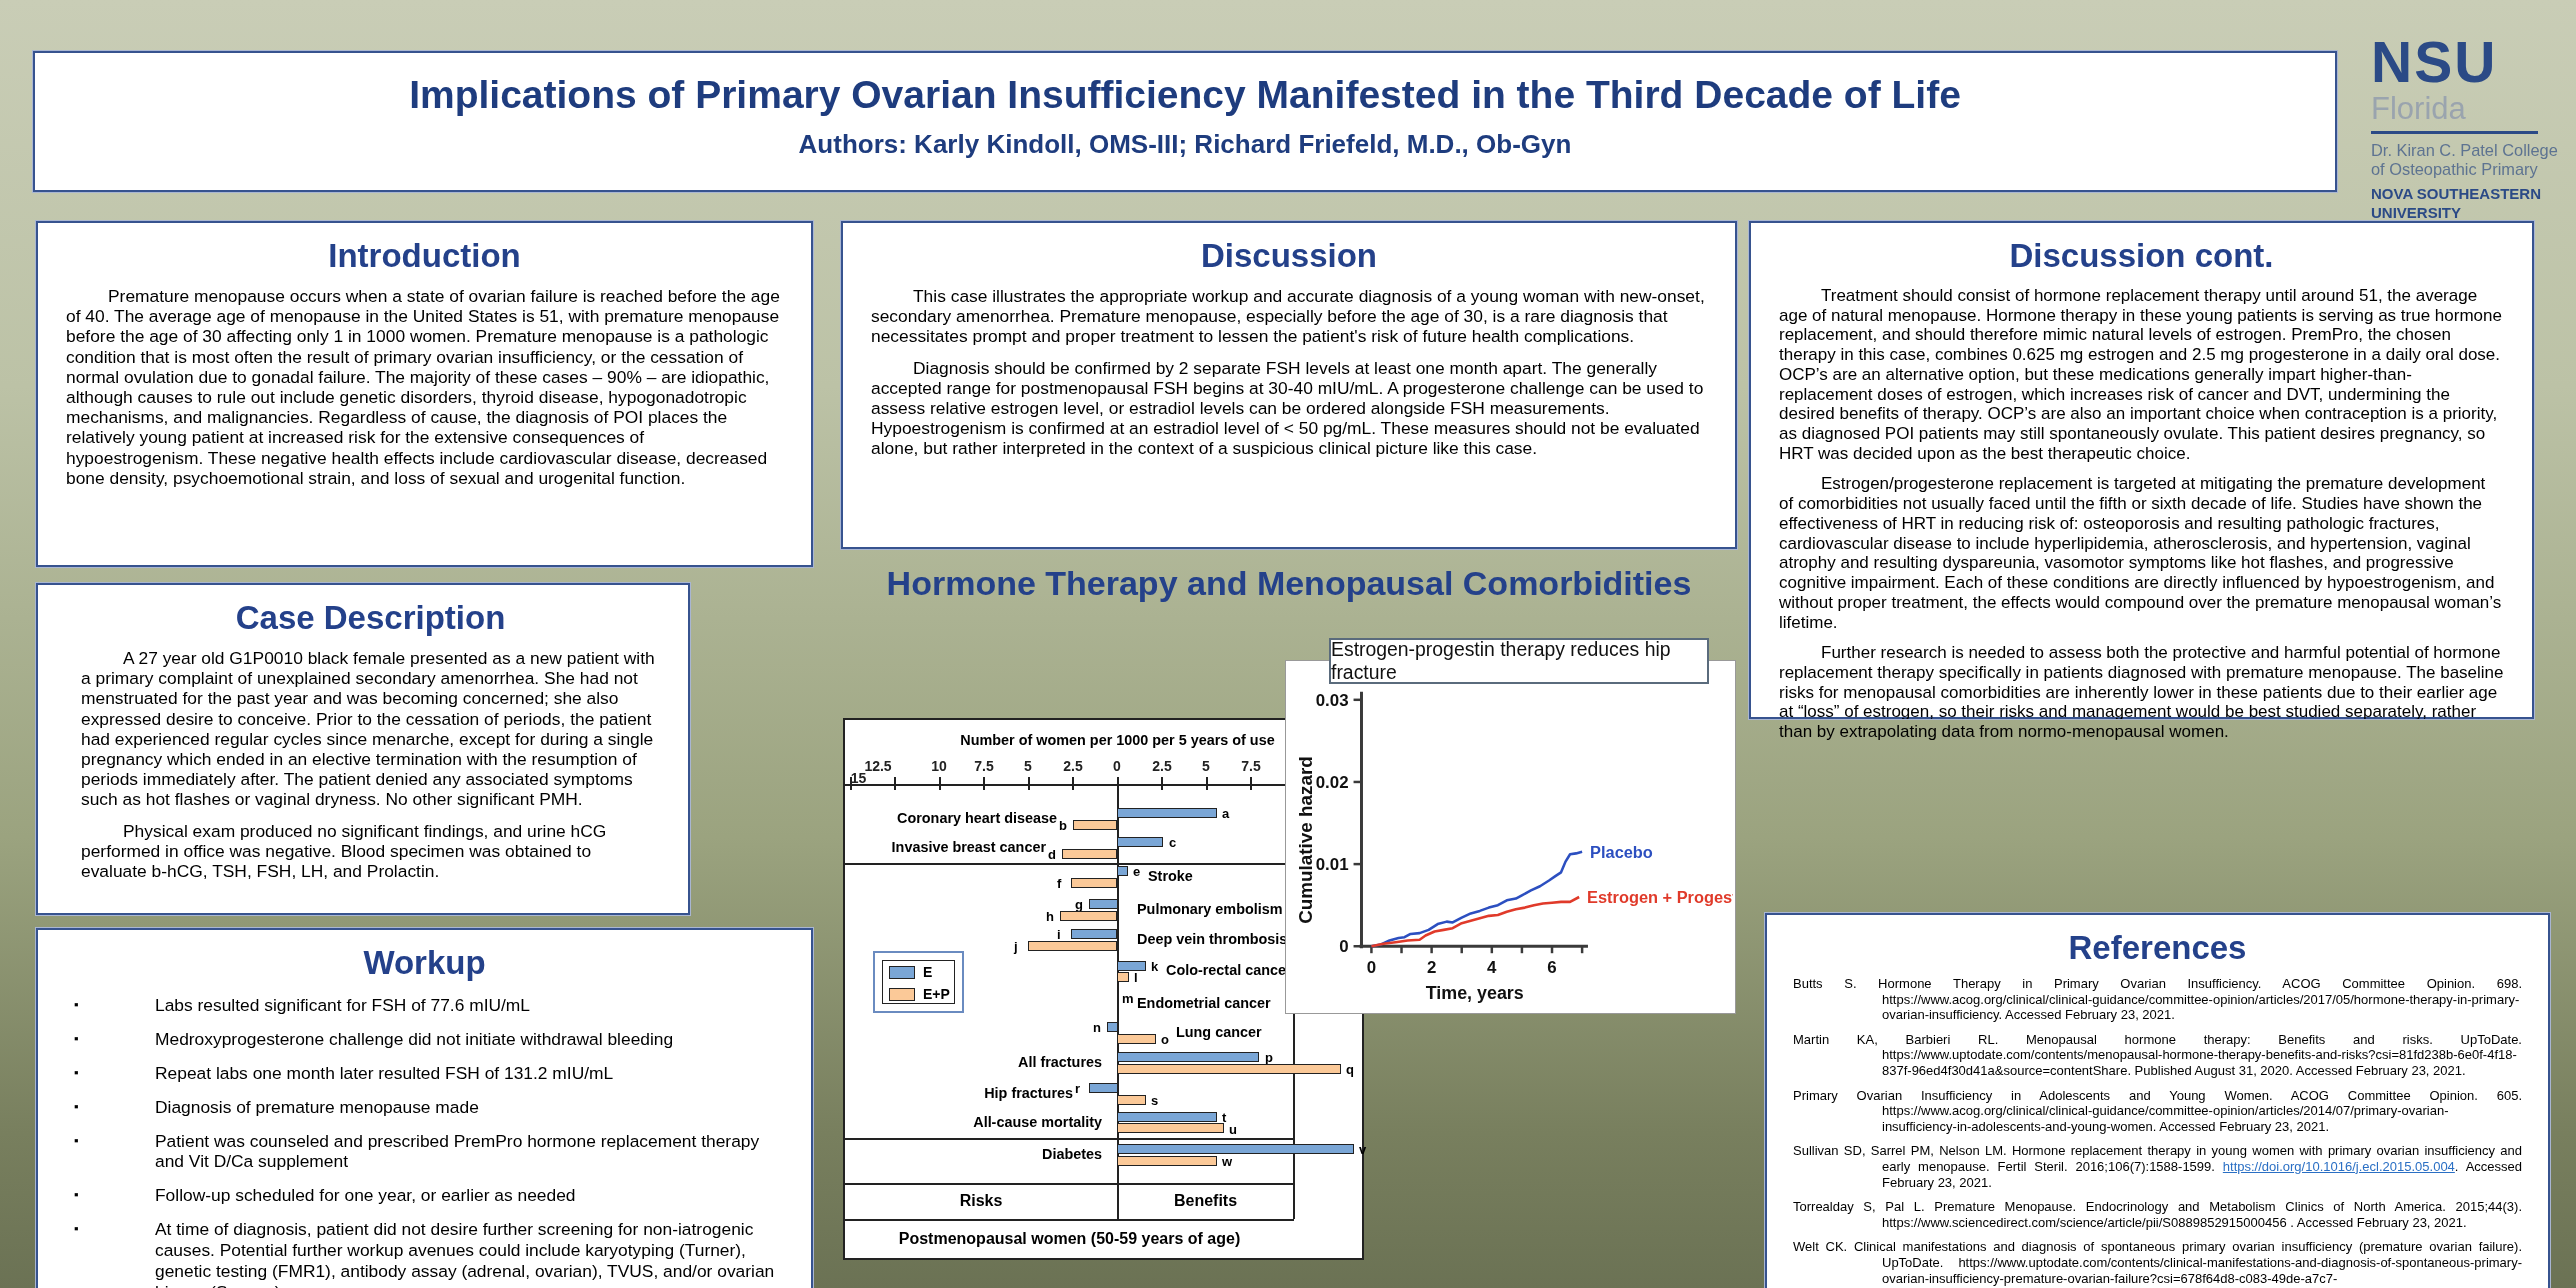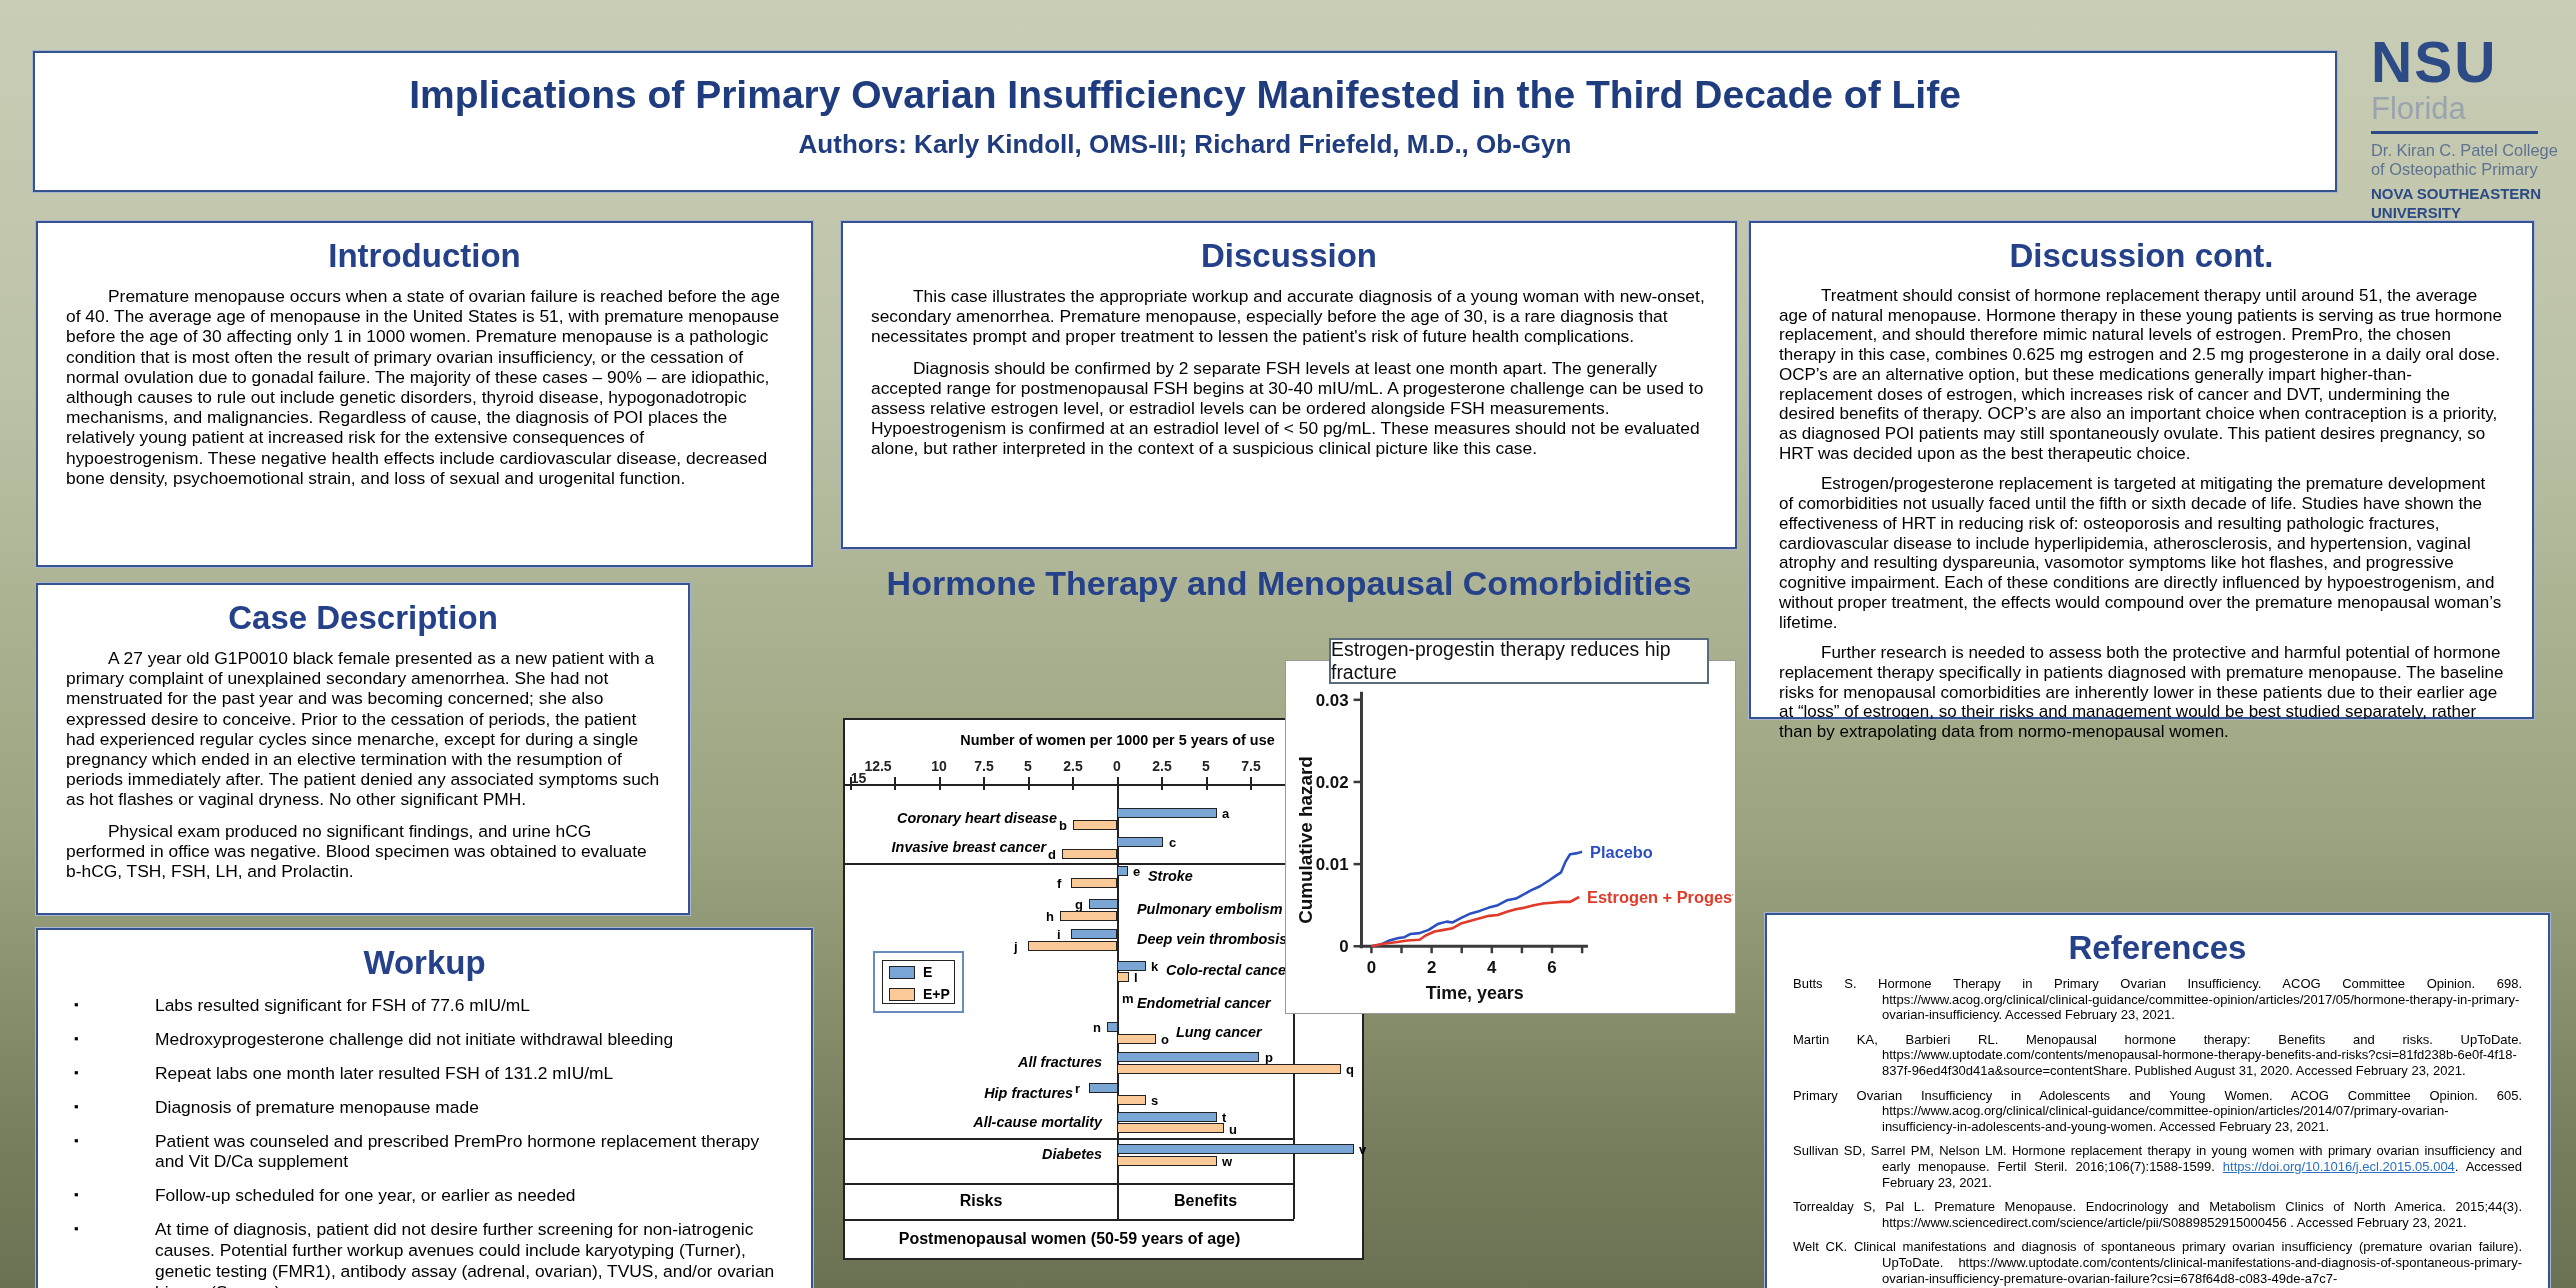--- a/index.html
+++ b/index.html
@@ -30,21 +30,21 @@
   .refs .link{color:#2a6fc4;text-decoration:underline;cursor:pointer;}
   
   .barpanel{position:absolute;background:#fff;border:2px solid #222;box-sizing:border-box;z-index:1;}
   .barpanel *{position:absolute;box-sizing:border-box;}
   .bc-title{font-weight:bold;font-size:14.4px;white-space:nowrap;}
   .bc-axlab{font-weight:bold;font-size:14px;color:#222;transform:translateX(-50%);}
   .bc-tick{width:1.5px;background:#222;}
   .bc-line{background:#222;}
   .bc-bar{border:1px solid #222;}
   .bc-letter{font-weight:bold;font-size:13px;}
-  .bc-rowlab{font-weight:bold;font-size:14.4px;white-space:nowrap;font-style:italic;}
+  .bc-rowlab{font-weight:bold;font-size:14.4px;white-space:nowrap;}
   .bc-band{font-weight:bold;font-size:16px;text-align:center;}
   .bc-legend-outer{border:2px solid #6a8bc0;background:#fff;}
   .bc-legend-inner{position:absolute;left:7px;top:7px;right:7px;bottom:7px;border:1.5px solid #222;}
   .bc-leg-sw{width:26px;height:13px;border:1px solid #222;}
   .bc-leg-lab{font-weight:bold;font-size:14px;}
   
   .linepanel{position:absolute;background:#fff;border:1px solid #999;z-index:2;}
   .callout{position:absolute;background:#fff;border:2px solid #5a6b7c;z-index:3;
     display:flex;align-items:center;justify-content:center;font-size:19.4px;color:#111;}
 </style>
@@ -68,21 +68,21 @@
     <div class="univ" style="margin-top:1px;">UNIVERSITY</div>
   </div>
 
   <div class="panel" style="left:36px;top:197px;width:777px;height:346px;">
     <div class="ptitle">Introduction</div>
     <div class="body-text">
         <p>Premature menopause occurs when a state of ovarian failure is reached before the age of 40. The average age of menopause in the United States is 51, with premature menopause before the age of 30 affecting only 1 in 1000 women. Premature menopause is a pathologic condition that is most often the result of primary ovarian insufficiency, or the cessation of normal ovulation due to gonadal failure. The majority of these cases – 90% – are idiopathic, although causes to rule out include genetic disorders, thyroid disease, hypogonadotropic mechanisms, and malignancies. Regardless of cause, the diagnosis of POI places the relatively young patient at increased risk for the extensive consequences of hypoestrogenism. These negative health effects include cardiovascular disease, decreased bone density, psychoemotional strain, and loss of sexual and urogenital function.</p>
       </div>
   </div>
 
-  <div class="panel" style="left:36px;top:559px;width:654px;height:332px;">
+  <div class="panel" style="left:36px;top:559px;width:654px;height:332px;padding-left:15px;">
     <div class="ptitle">Case Description</div>
     <div class="body-text">
         <p>A 27 year old G1P0010 black female presented as a new patient with a primary complaint of unexplained secondary amenorrhea. She had not menstruated for the past year and was becoming concerned; she also expressed desire to conceive. Prior to the cessation of periods, the patient had experienced regular cycles since menarche, except for during a single pregnancy which ended in an elective termination with the resumption of periods immediately after. The patient denied any associated symptoms such as hot flashes or vaginal dryness. No other significant PMH.</p>
         <p>Physical exam produced no significant findings, and urine hCG performed in office was negative. Blood specimen was obtained to evaluate b-hCG, TSH, FSH, LH, and Prolactin.</p>
       </div>
   </div>
 
   <div class="panel" style="left:36px;top:904px;width:777px;height:370px;">
     <div class="ptitle">Workup</div>
     <div class="bullets">

